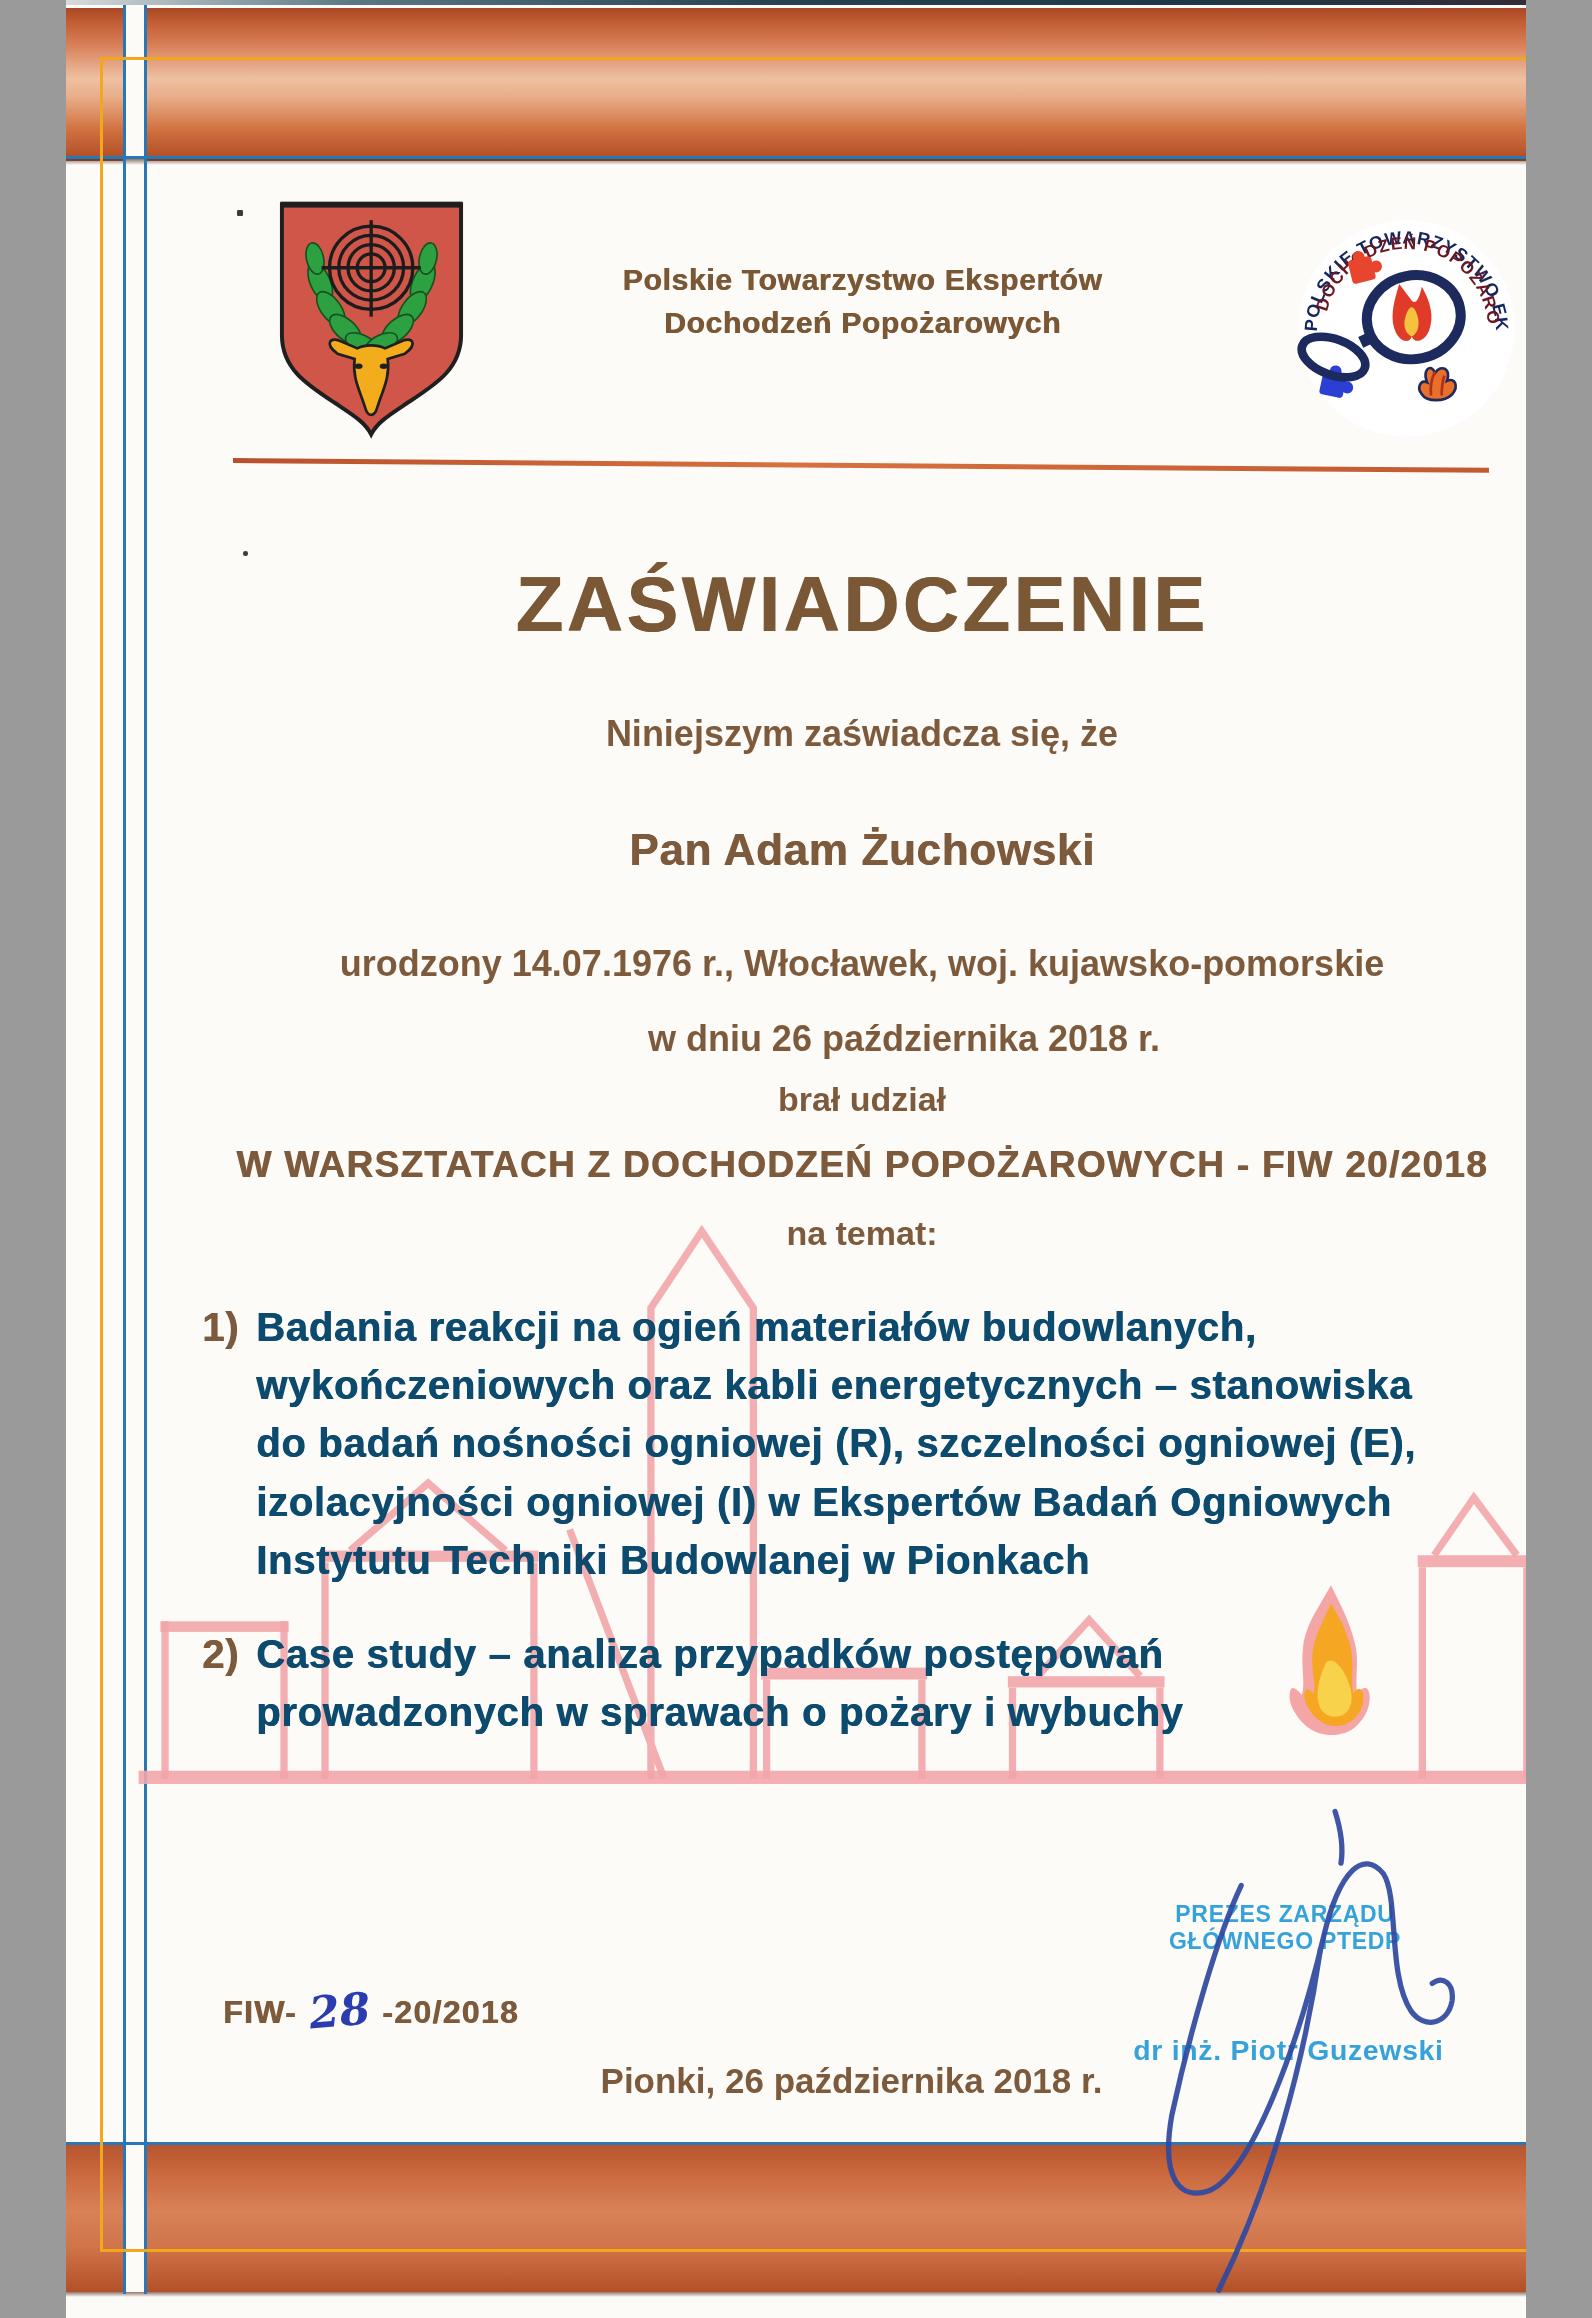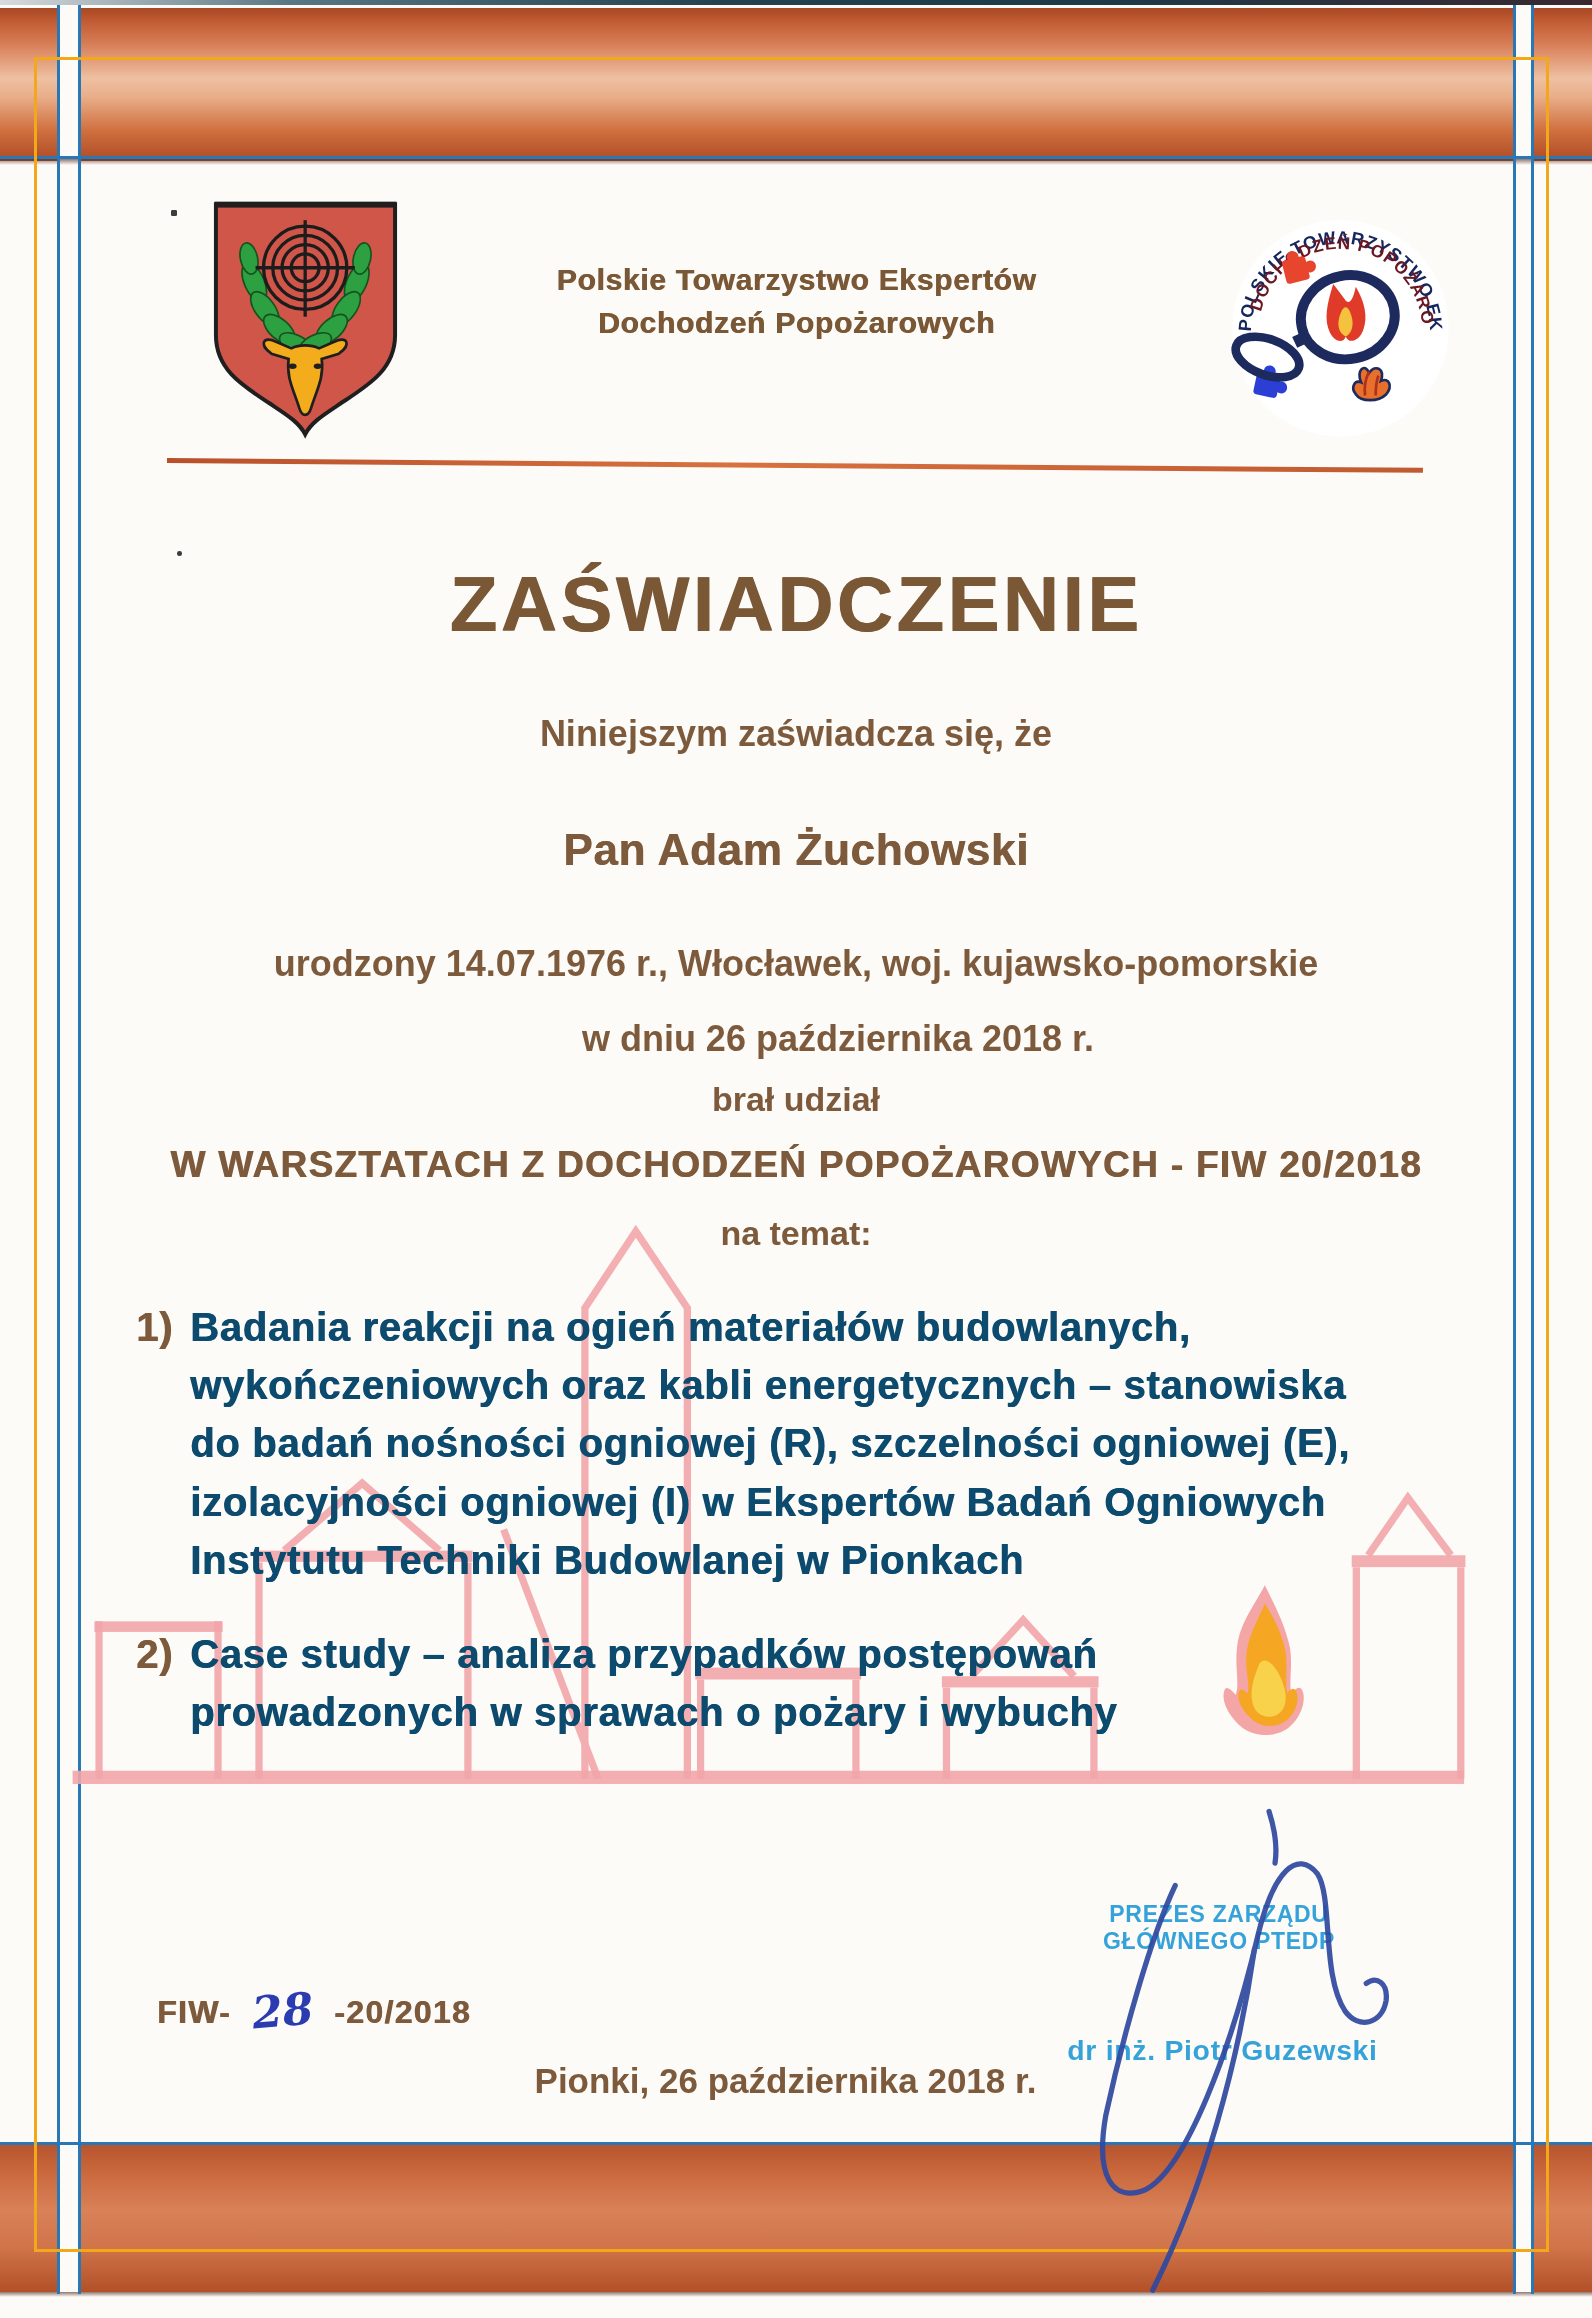--- a/index.html
+++ b/index.html
@@ -1,16 +1,16 @@
 <!DOCTYPE html>
 <html style="font-size:10.6px"><head>
 <meta charset="utf-8">
 <style>
   html,body{margin:0;padding:0;background:#9a9a9a;}
-  .page{position:relative;width:1592px;height:2319px;margin:0 auto;background:#fcfbf8;
+  .page{position:relative;width:1460px;height:2319px;margin:0 auto;background:#fcfbf8;
         overflow:hidden;font-family:"Liberation Sans",sans-serif;}
   .abs{position:absolute;}
   .copper{background:linear-gradient(180deg,#a84824 0%,#c25c34 9%,#d87f58 24%,#eec0a2 46%,#e9ae8a 58%,#d0703f 80%,#ad4b26 100%);}
   .copper2{background:linear-gradient(180deg,#b5542e 0%,#c9673c 18%,#d98158 45%,#d0744a 70%,#b25028 100%);}
   .blue-v{width:3.3px;background:#2878b8;}
   .blue-h{height:3.3px;background:#2878b8;}
   .yellow{background:#f2a818;}
   .shadowline{background:linear-gradient(180deg,rgba(90,48,34,.65),rgba(90,48,34,0));}
   .brown{color:#7d5a3b;}
   .heavy{text-shadow:0.7px 0 currentColor;}
@@ -190,21 +190,21 @@
   <div class="abs stamp" style="left:1057px;top:2034px;width:331px;font-size:28.4px;">dr inż. Piotr Guzewski</div>
 
   <svg class="abs" style="left:992px;top:1785px;" width="529" height="529" viewBox="0 0 800 800">
     <g stroke="#2f49a0" stroke-width="8" fill="none" stroke-linecap="round" opacity="0.92">
       <path d="M419,40 C427,65 432,92 428,118"></path>
       <path d="M277,152 C240,230 198,380 172,500 C156,592 182,632 232,612 C294,580 362,398 402,228 C426,128 462,98 492,134 C516,170 498,288 534,342 C554,370 590,362 596,326 C599,300 582,288 566,300"></path>
       <path d="M397,248 C372,420 322,606 243,764"></path>
     </g>
   </svg>
 
-  <div class="abs" style="left:157px;top:1985px;display:flex;align-items:flex-start;gap:21px;">
+  <div class="abs" style="left:157px;top:1985px;display:flex;align-items:flex-start;gap:12px;">
     <span class="brown heavy" style="font-size:32px;font-weight:700;letter-spacing:1.3px;margin-top:9.3px;">FIW-</span>
     <span class="hand" style="font-size:44px;transform:rotate(-5deg);display:inline-block;">28</span>
     <span class="brown heavy" style="font-size:32px;font-weight:700;letter-spacing:1.3px;margin-top:9.3px;">-20/2018</span>
   </div>
 
   <div class="abs" style="left:455px;top:2061px;width:661px;text-align:center;font-size:35px;font-weight:700;color:#7d5a3b;">Pionki, 26 października 2018 r.</div>
 
   <div class="speck" style="left:171px;top:210px;width:6px;height:6px;"></div>
   <div class="speck" style="left:177px;top:551px;width:4.6px;height:4.6px;border-radius:50%;"></div>
 

